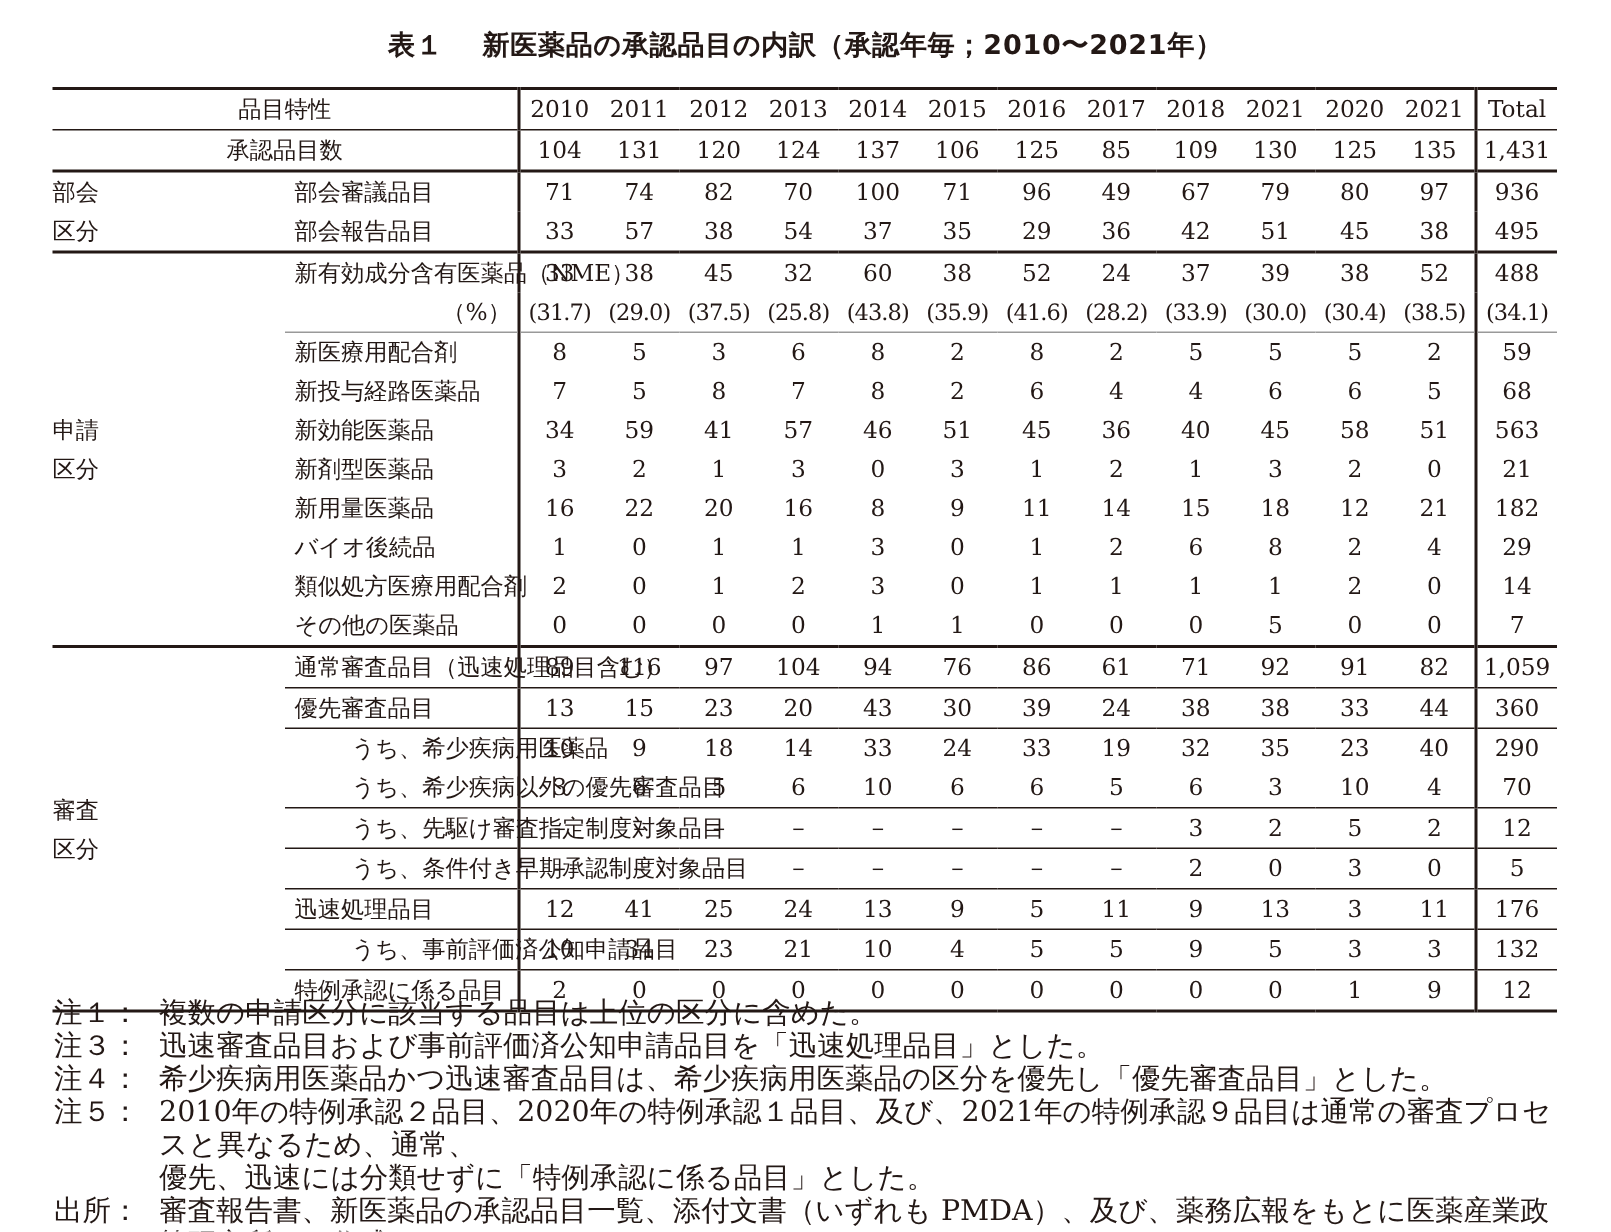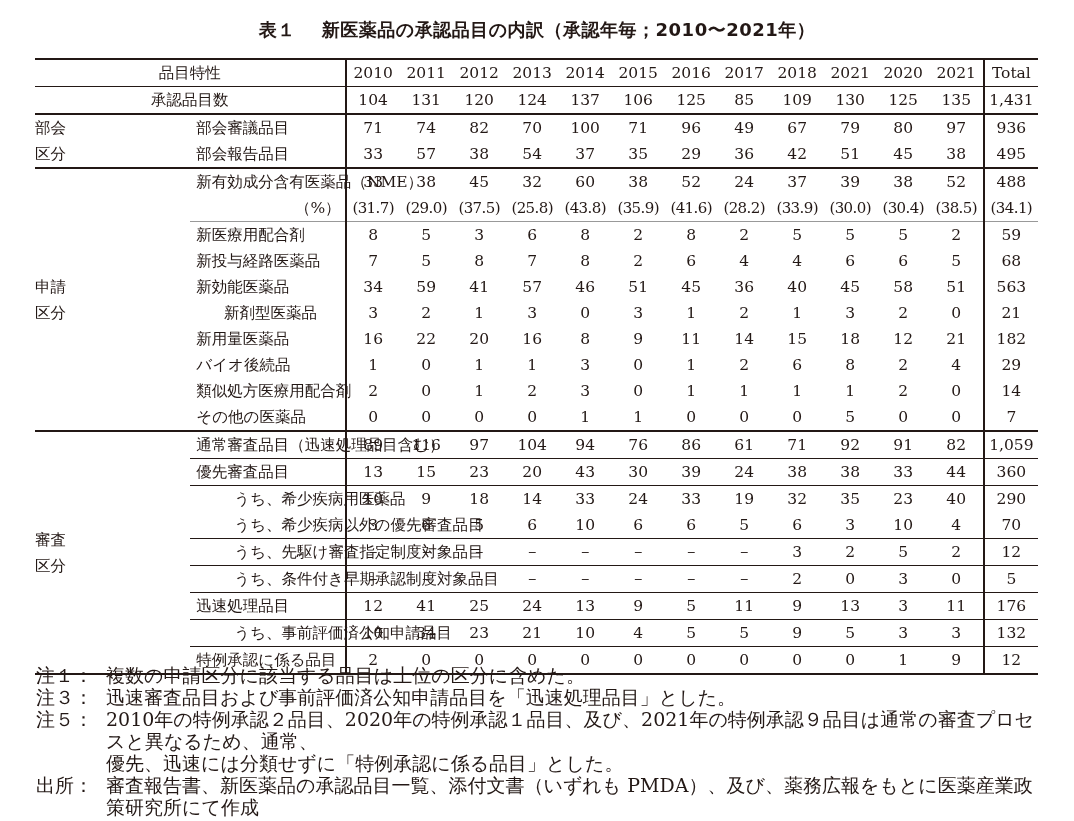--- a/index.html
+++ b/index.html
@@ -197,21 +197,21 @@
         <td class="v">51</td>
         <td class="v">45</td>
         <td class="v">36</td>
         <td class="v">40</td>
         <td class="v">45</td>
         <td class="v">58</td>
         <td class="v">51</td>
         <td class="tot">563</td>
       </tr>
       <tr class="">
-        <td class="lbl ind2" style="padding-left: 6px; text-align: center;">新剤型医薬品</td>
+        <td class="lbl ind2" style="padding-left: 6px;">新剤型医薬品</td>
         <td class="v">3</td>
         <td class="v">2</td>
         <td class="v">1</td>
         <td class="v">3</td>
         <td class="v">0</td>
         <td class="v">3</td>
         <td class="v">1</td>
         <td class="v">2</td>
         <td class="v">1</td>
         <td class="v">3</td>
@@ -437,20 +437,24 @@
 <div class="notes" id="notes">
     <div class="note">
       <span class="key">注１：</span>
       <span class="body">複数の申請区分に該当する品目は上位の区分に含めた。</span>
     </div>
     <div class="note">
       <span class="key">注３：</span>
       <span class="body">迅速審査品目および事前評価済公知申請品目を「迅速処理品目」とした。</span>
     </div>
     <div class="note">
+      <span class="key">注４：</span>
+      <span class="body">希少疾病用医薬品かつ迅速審査品目は、希少疾病用医薬品の区分を優先し「優先審査品目」とした。</span>
+    </div>
+    <div class="note">
       <span class="key">注５：</span>
       <span class="body">2010年の特例承認２品目、2020年の特例承認１品目、及び、2021年の特例承認９品目は通常の審査プロセスと異なるため、通常、</span>
     </div>
     <div class="note cont">
       <span class="body">優先、迅速には分類せずに「特例承認に係る品目」とした。</span>
     </div>
     <div class="note">
       <span class="key">出所：</span>
       <span class="body">審査報告書、新医薬品の承認品目一覧、添付文書（いずれも PMDA）、及び、薬務広報をもとに医薬産業政策研究所にて作成</span>
     </div>

